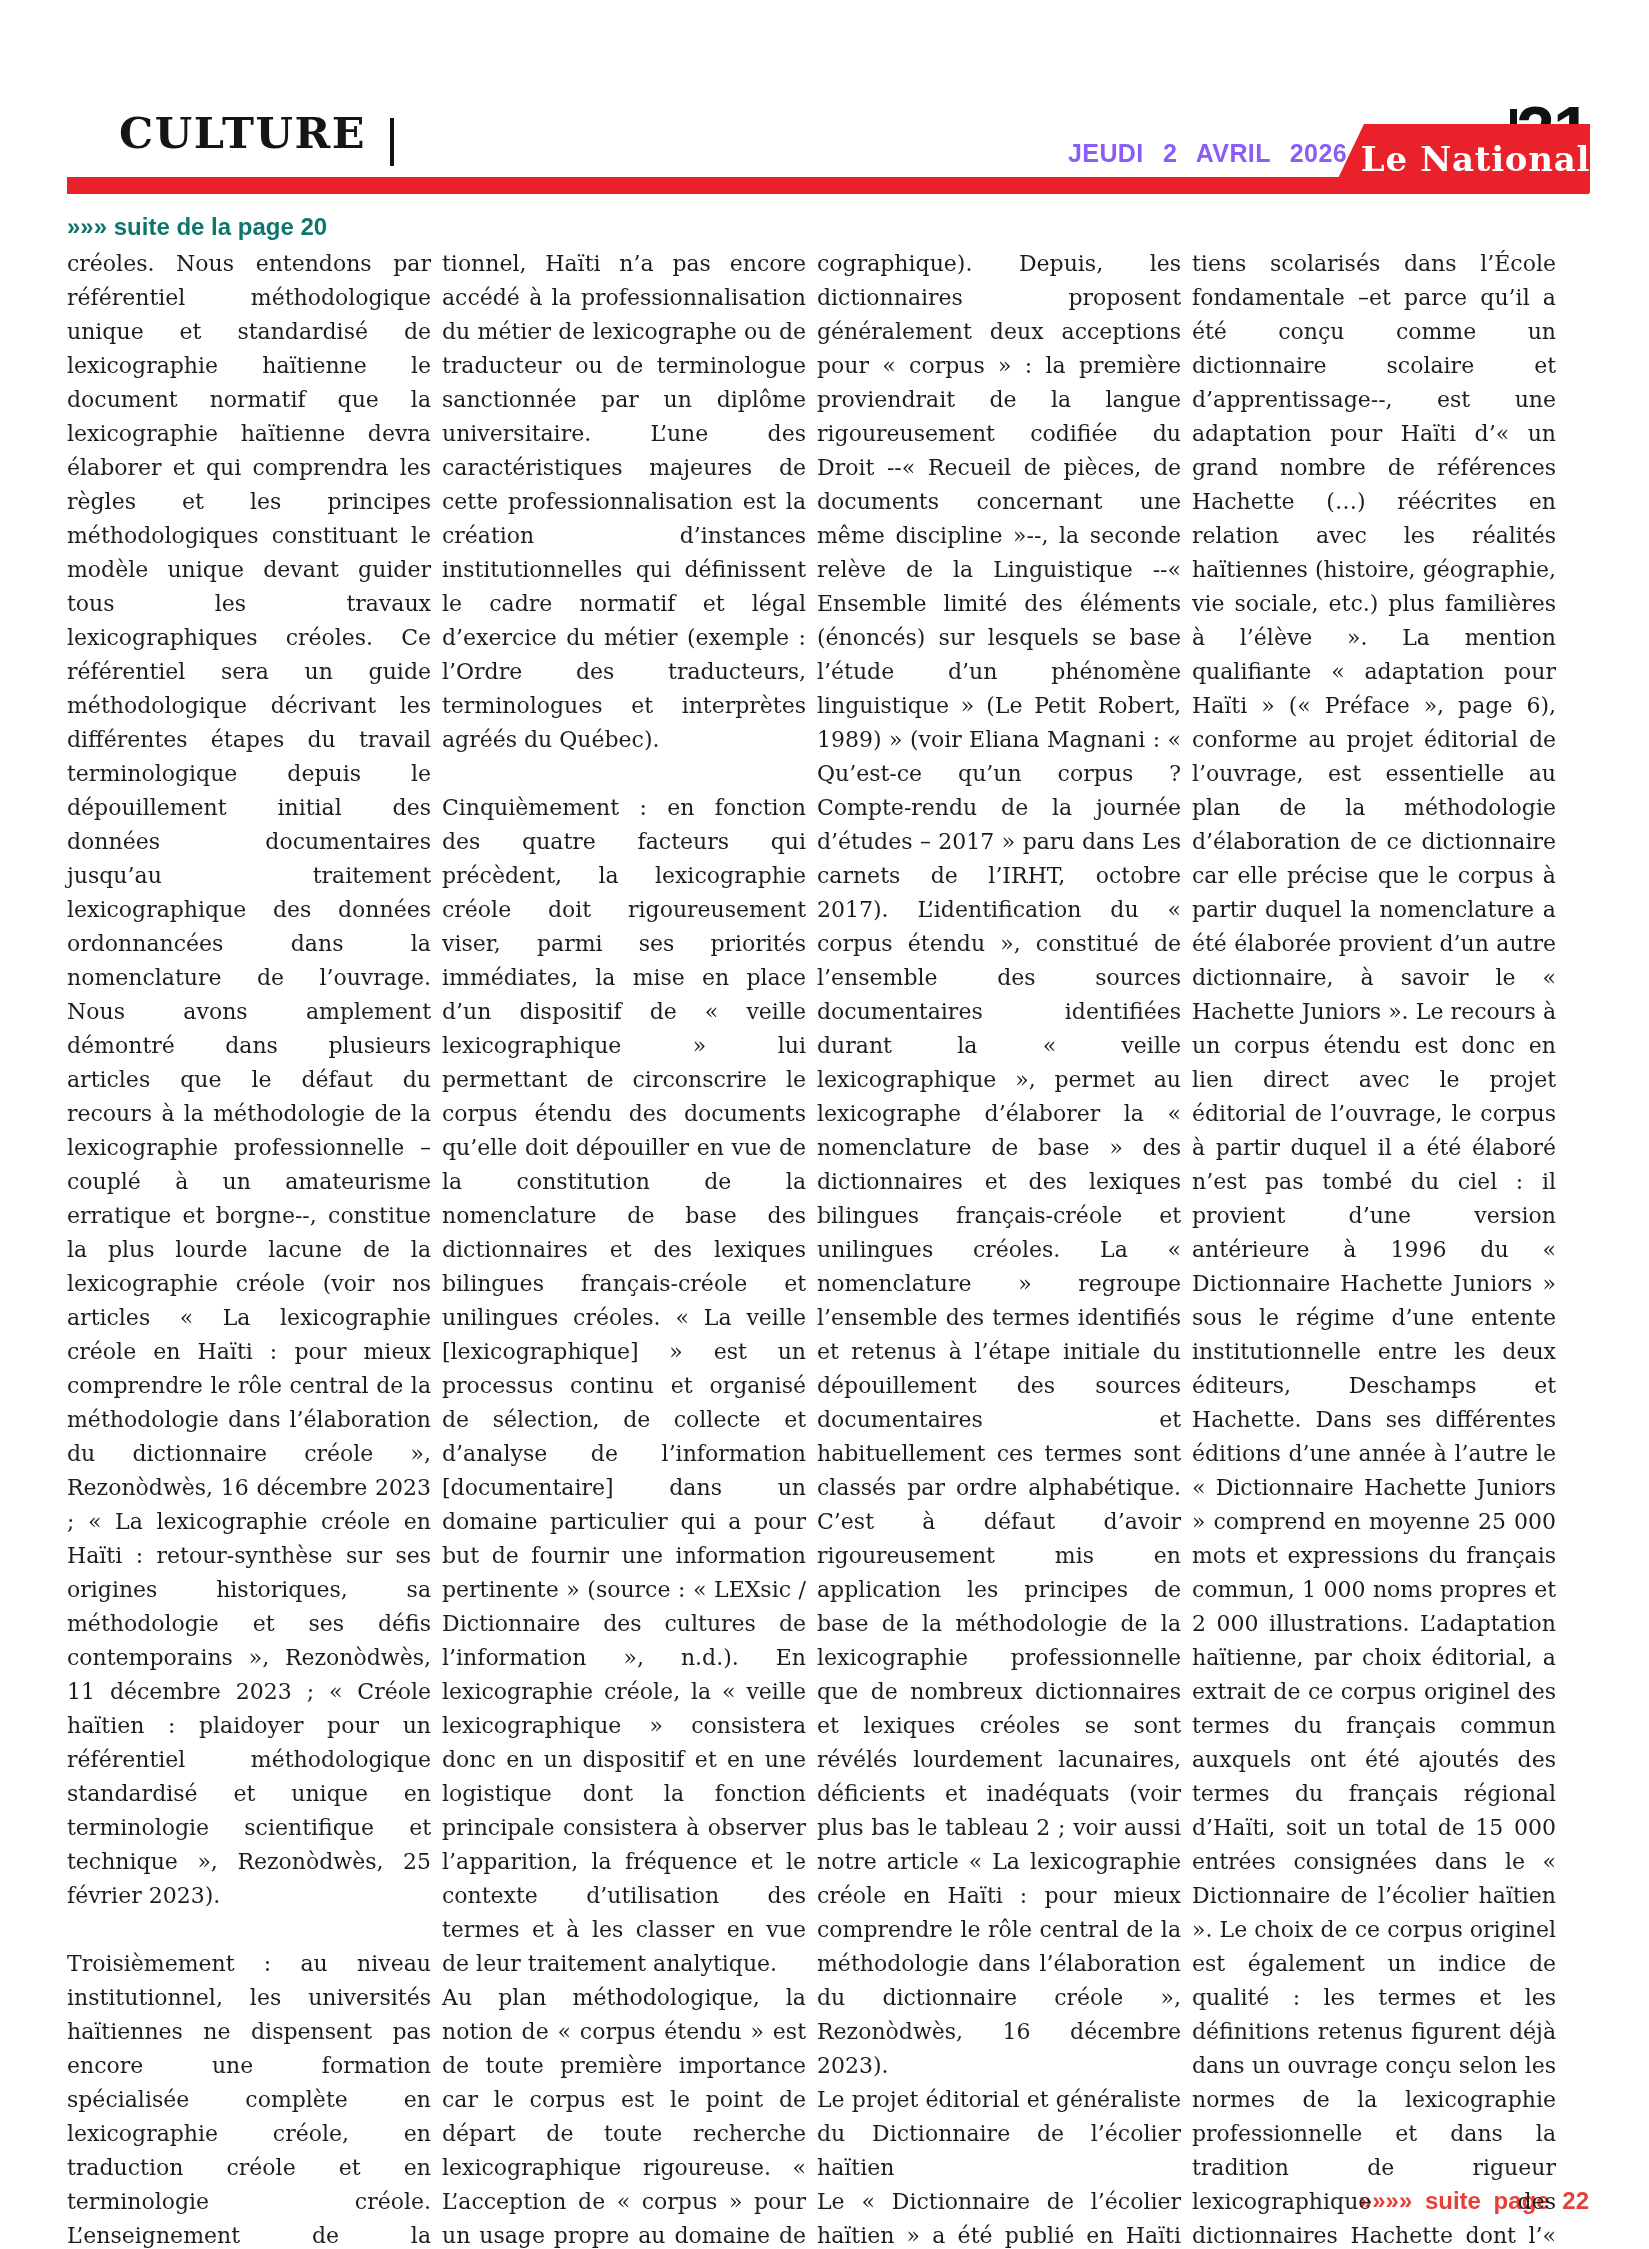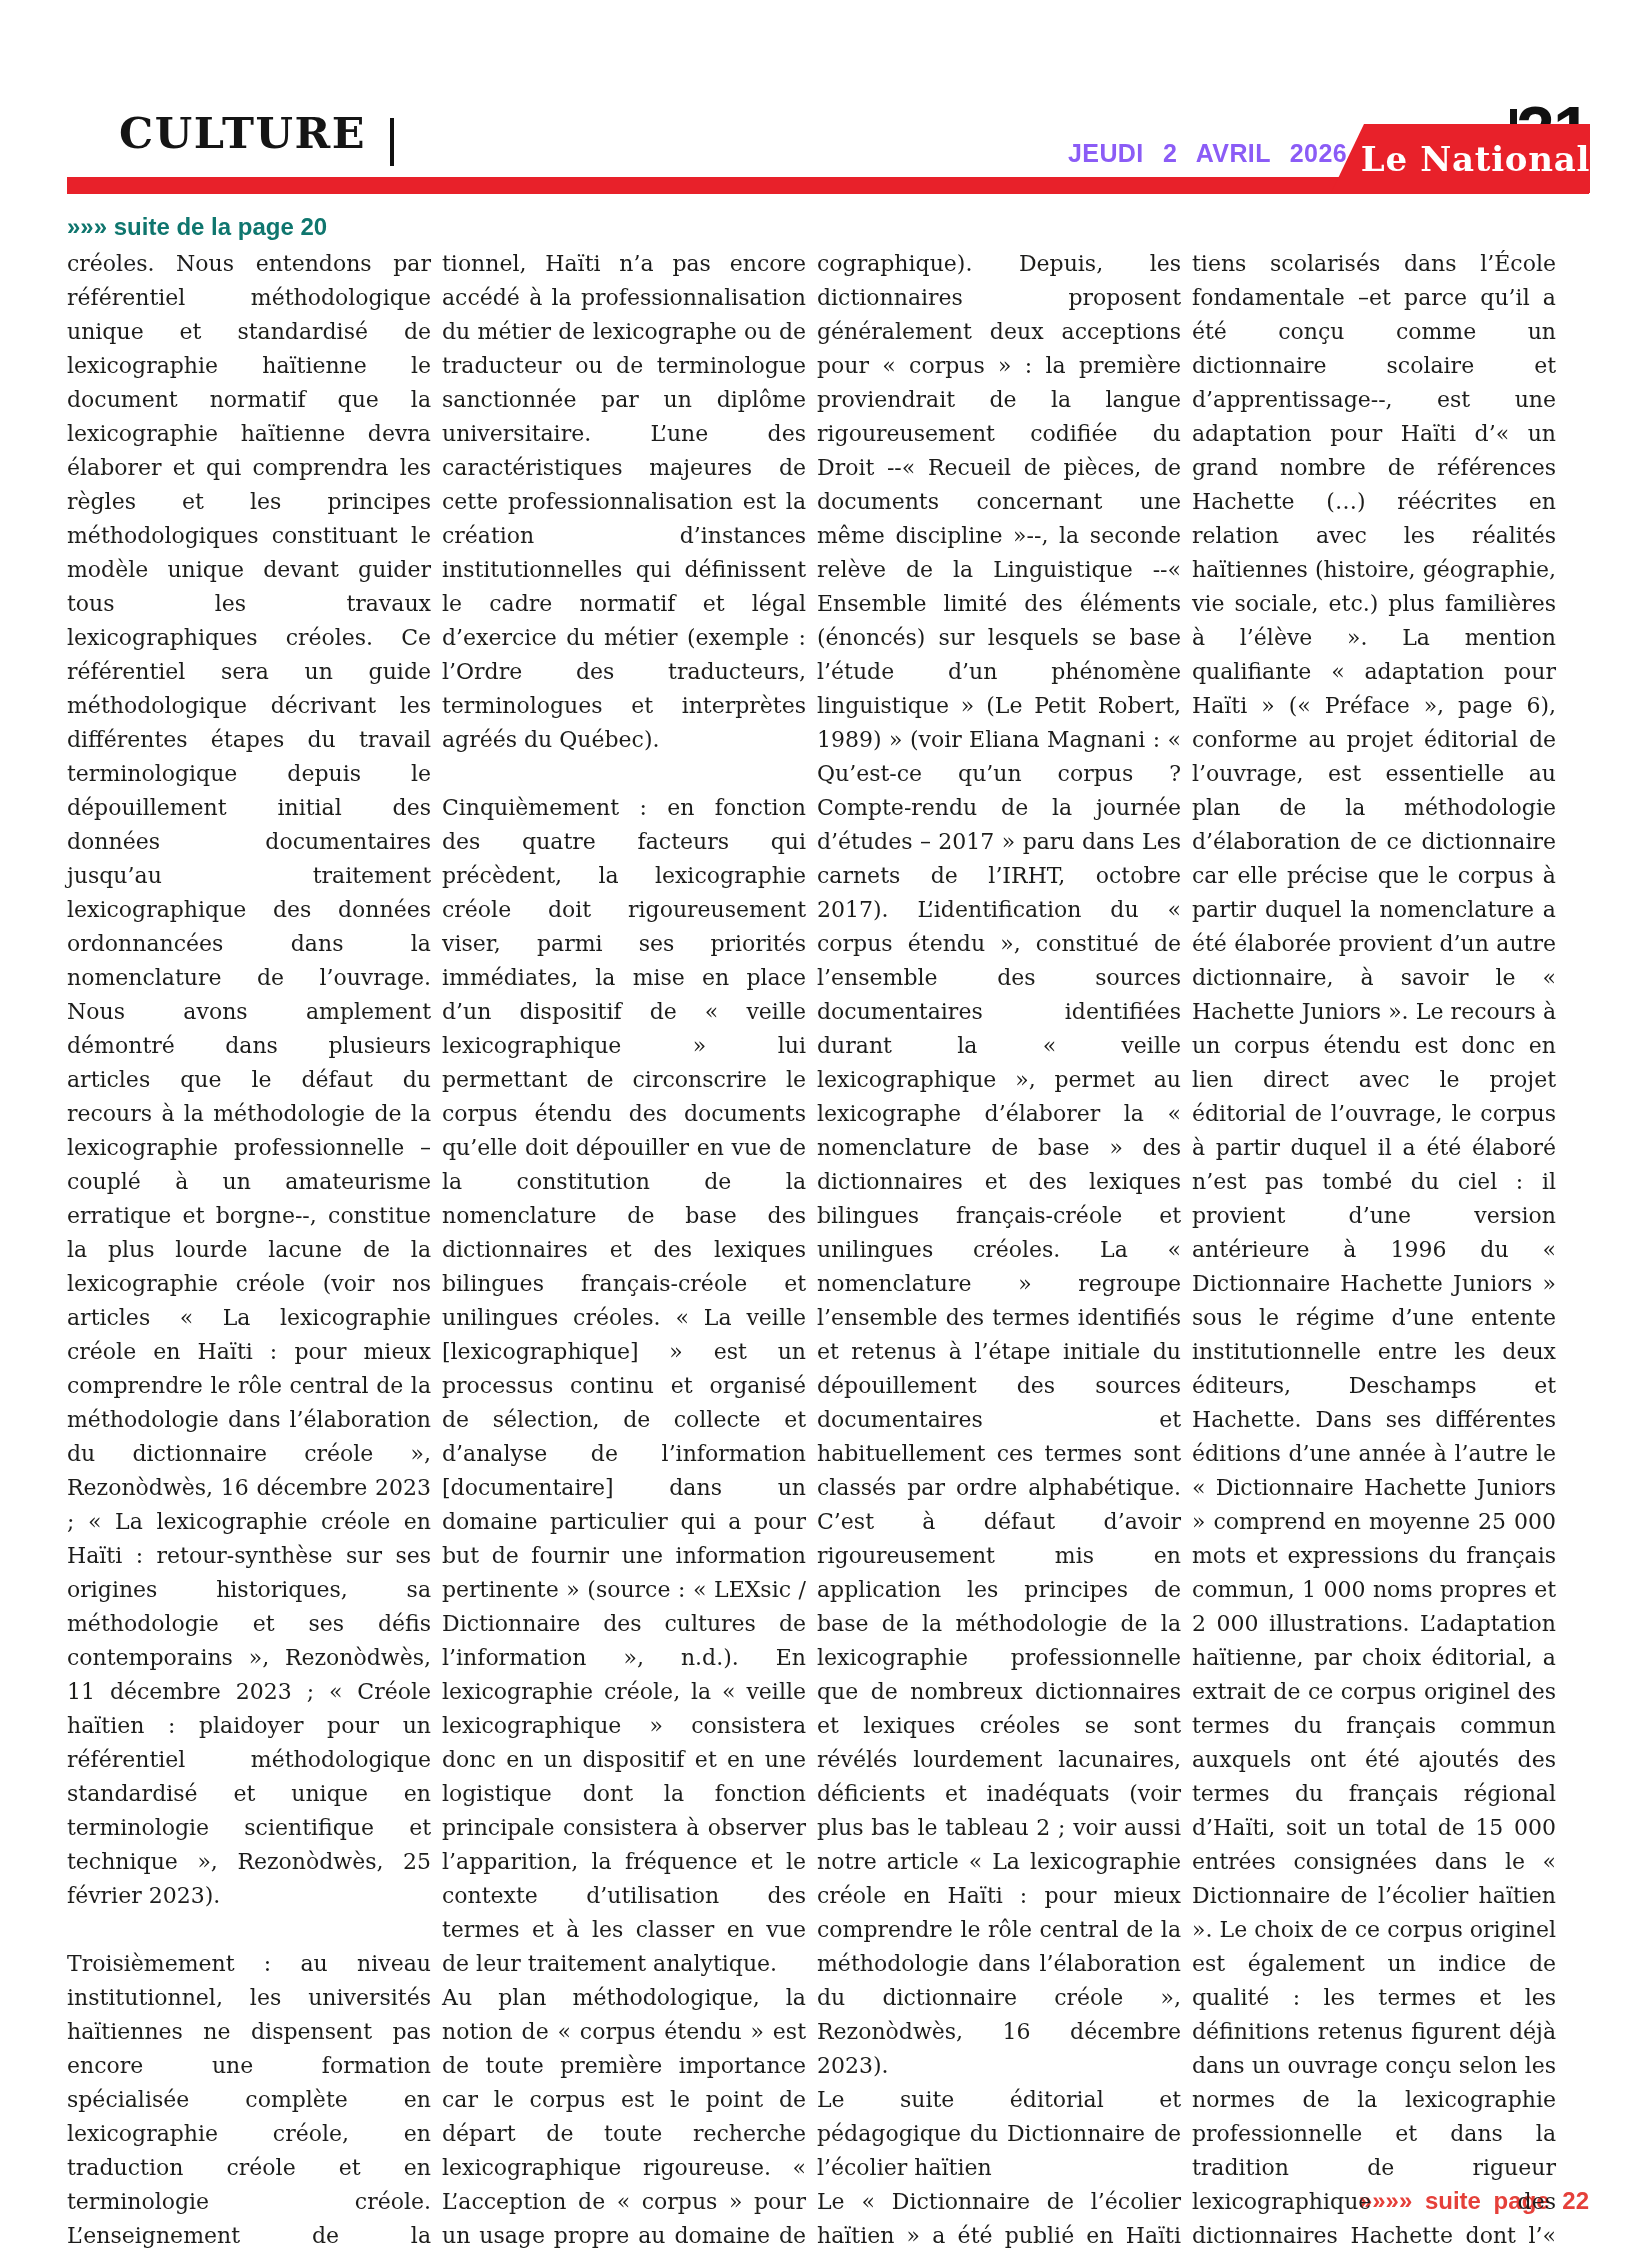--- a/index.html
+++ b/index.html
@@ -108,20 +108,20 @@
       <p>créoles. Nous entendons par référentiel méthodologique unique et standardisé de lexicographie haïtienne le document normatif que la lexicographie haïtienne devra élaborer et qui comprendra les règles et les principes méthodologiques constituant le modèle unique devant guider tous les travaux lexicographiques créoles. Ce référentiel sera un guide méthodologique décrivant les différentes étapes du travail terminologique depuis le dépouillement initial des données documentaires jusqu’au traitement lexicographique des données ordonnancées dans la nomenclature de l’ouvrage. Nous avons amplement démontré dans plusieurs articles que le défaut du recours à la méthodologie de la lexicographie professionnelle –couplé à un amateurisme erratique et borgne--, constitue la plus lourde lacune de la lexicographie créole (voir nos articles « La lexicographie créole en Haïti : pour mieux comprendre le rôle central de la méthodologie dans l’élaboration du dictionnaire créole », Rezonòdwès, 16 décembre 2023 ; « La lexicographie créole en Haïti : retour-synthèse sur ses origines historiques, sa méthodologie et ses défis contemporains », Rezonòdwès, 11 décembre 2023 ; « Créole haïtien : plaidoyer pour un référentiel méthodologique standardisé et unique en terminologie scientifique et technique », Rezonòdwès, 25 février 2023).</p>
       <p class="gap">Troisièmement : au niveau institutionnel, les universités haïtiennes ne dispensent pas encore une formation spécialisée complète en lexicographie créole, en traduction créole et en terminologie créole. L’enseignement de la lexicographie est plutôt récent en Haïti, il s’insère dans le tronc commun d’une formation généraliste en traduction dispensée à la Faculté de linguistique appliquée de l’Université d’État d’Haïti et à l’ISTI, l’Institut supérieur de traduction et d’interprétation.</p>
     </div>
     <div class="col">
       <p>tionnel, Haïti n’a pas encore accédé à la professionnalisation du métier de lexicographe ou de traducteur ou de terminologue sanctionnée par un diplôme universitaire. L’une des caractéristiques majeures de cette professionnalisation est la création d’instances institutionnelles qui définissent le cadre normatif et légal d’exercice du métier (exemple : l’Ordre des traducteurs, terminologues et interprètes agréés du Québec).</p>
       <p class="gap">Cinquièmement : en fonction des quatre facteurs qui précèdent, la lexicographie créole doit rigoureusement viser, parmi ses priorités immédiates, la mise en place d’un dispositif de « veille lexicographique » lui permettant de circonscrire le corpus étendu des documents qu’elle doit dépouiller en vue de la constitution de la nomenclature de base des dictionnaires et des lexiques bilingues français-créole et unilingues créoles. « La veille [lexicographique] » est un processus continu et organisé de sélection, de collecte et d’analyse de l’information [documentaire] dans un domaine particulier qui a pour but de fournir une information pertinente » (source : « LEXsic / Dictionnaire des cultures de l’information », n.d.). En lexicographie créole, la « veille lexicographique » consistera donc en un dispositif et en une logistique dont la fonction principale consistera à observer l’apparition, la fréquence et le contexte d’utilisation des termes et à les classer en vue de leur traitement analytique.</p>
       <p>Au plan méthodologique, la notion de « corpus étendu » est de toute première importance car le corpus est le point de départ de toute recherche lexicographique rigoureuse. « L’acception de « corpus » pour un usage propre au domaine de la linguistique, en tant qu’« ensemble de textes établis selon un critère thématique en vue de leur étude linguistique » est attestée depuis 1855, mais il n’entre dans les dictionnaires français que plus d’un siècle plus tard (1968, pour la première attestation lexi-</p>
     </div>
     <div class="col">
       <p>cographique). Depuis, les dictionnaires proposent généralement deux acceptions pour « corpus » : la première proviendrait de la langue rigoureusement codifiée du Droit --« Recueil de pièces, de documents concernant une même discipline »--, la seconde relève de la Linguistique --« Ensemble limité des éléments (énoncés) sur lesquels se base l’étude d’un phénomène linguistique » (Le Petit Robert, 1989) » (voir Eliana Magnani : « Qu’est-ce qu’un corpus ? Compte-rendu de la journée d’études – 2017 » paru dans Les carnets de l’IRHT, octobre 2017). L’identification du « corpus étendu », constitué de l’ensemble des sources documentaires identifiées durant la « veille lexicographique », permet au lexicographe d’élaborer la « nomenclature de base » des dictionnaires et des lexiques bilingues français-créole et unilingues créoles. La « nomenclature » regroupe l’ensemble des termes identifiés et retenus à l’étape initiale du dépouillement des sources documentaires et habituellement ces termes sont classés par ordre alphabétique. C’est à défaut d’avoir rigoureusement mis en application les principes de base de la méthodologie de la lexicographie professionnelle que de nombreux dictionnaires et lexiques créoles se sont révélés lourdement lacunaires, déficients et inadéquats (voir plus bas le tableau 2 ; voir aussi notre article « La lexicographie créole en Haïti : pour mieux comprendre le rôle central de la méthodologie dans l’élaboration du dictionnaire créole », Rezonòdwès, 16 décembre 2023).</p>
-      <p>Le suite éditorial et pédagogique du Dictionnaire de l’écolier haïtien</p>
+      <p>Le projet éditorial et généraliste du Dictionnaire de l’écolier haïtien</p>
       <p>Le « Dictionnaire de l’écolier haïtien » a été publié en Haïti aux Éditions Hachette-Deschamps en 1996. L’une des caractéristiques majeures du « Dictionnaire de l’écolier haïtien » est précisément le recours systématique à un « corpus étendu » en amont de son élaboration. En effet cet ouvrage est un dictionnaire généraliste unidirectionnel qui, parce qu’il cible les écoliers haï-</p>
     </div>
     <div class="col">
       <p>tiens scolarisés dans l’École fondamentale –et parce qu’il a été conçu comme un dictionnaire scolaire et d’apprentissage--, est une adaptation pour Haïti d’« un grand nombre de références Hachette (…) réécrites en relation avec les réalités haïtiennes (histoire, géographie, vie sociale, etc.) plus familières à l’élève ». La mention qualifiante « adaptation pour Haïti » (« Préface », page 6), conforme au projet éditorial de l’ouvrage, est essentielle au plan de la méthodologie d’élaboration de ce dictionnaire car elle précise que le corpus à partir duquel la nomenclature a été élaborée provient d’un autre dictionnaire, à savoir le « Hachette Juniors ». Le recours à un corpus étendu est donc en lien direct avec le projet éditorial de l’ouvrage, le corpus à partir duquel il a été élaboré n’est pas tombé du ciel : il provient d’une version antérieure à 1996 du « Dictionnaire Hachette Juniors » sous le régime d’une entente institutionnelle entre les deux éditeurs, Deschamps et Hachette. Dans ses différentes éditions d’une année à l’autre le « Dictionnaire Hachette Juniors » comprend en moyenne 25 000 mots et expressions du français commun, 1 000 noms propres et 2 000 illustrations. L’adaptation haïtienne, par choix éditorial, a extrait de ce corpus originel des termes du français commun auxquels ont été ajoutés des termes du français régional d’Haïti, soit un total de 15 000 entrées consignées dans le « Dictionnaire de l’écolier haïtien ». Le choix de ce corpus originel est également un indice de qualité : les termes et les définitions retenus figurent déjà dans un ouvrage conçu selon les normes de la lexicographie professionnelle et dans la tradition de rigueur lexicographique des dictionnaires Hachette dont l’« ancêtre » a vu le jour en 1980. La confection de la nomenclature s’est donc effectuée selon un double mouvement explicité dès la « Préface » puisque le « Dictionnaire de l’écolier haïtien » « (…) réalise un juste équilibre entre deux exigences pédagogiques complémentaires :</p>
     </div>
   </div>
 
 
 </body></html>

